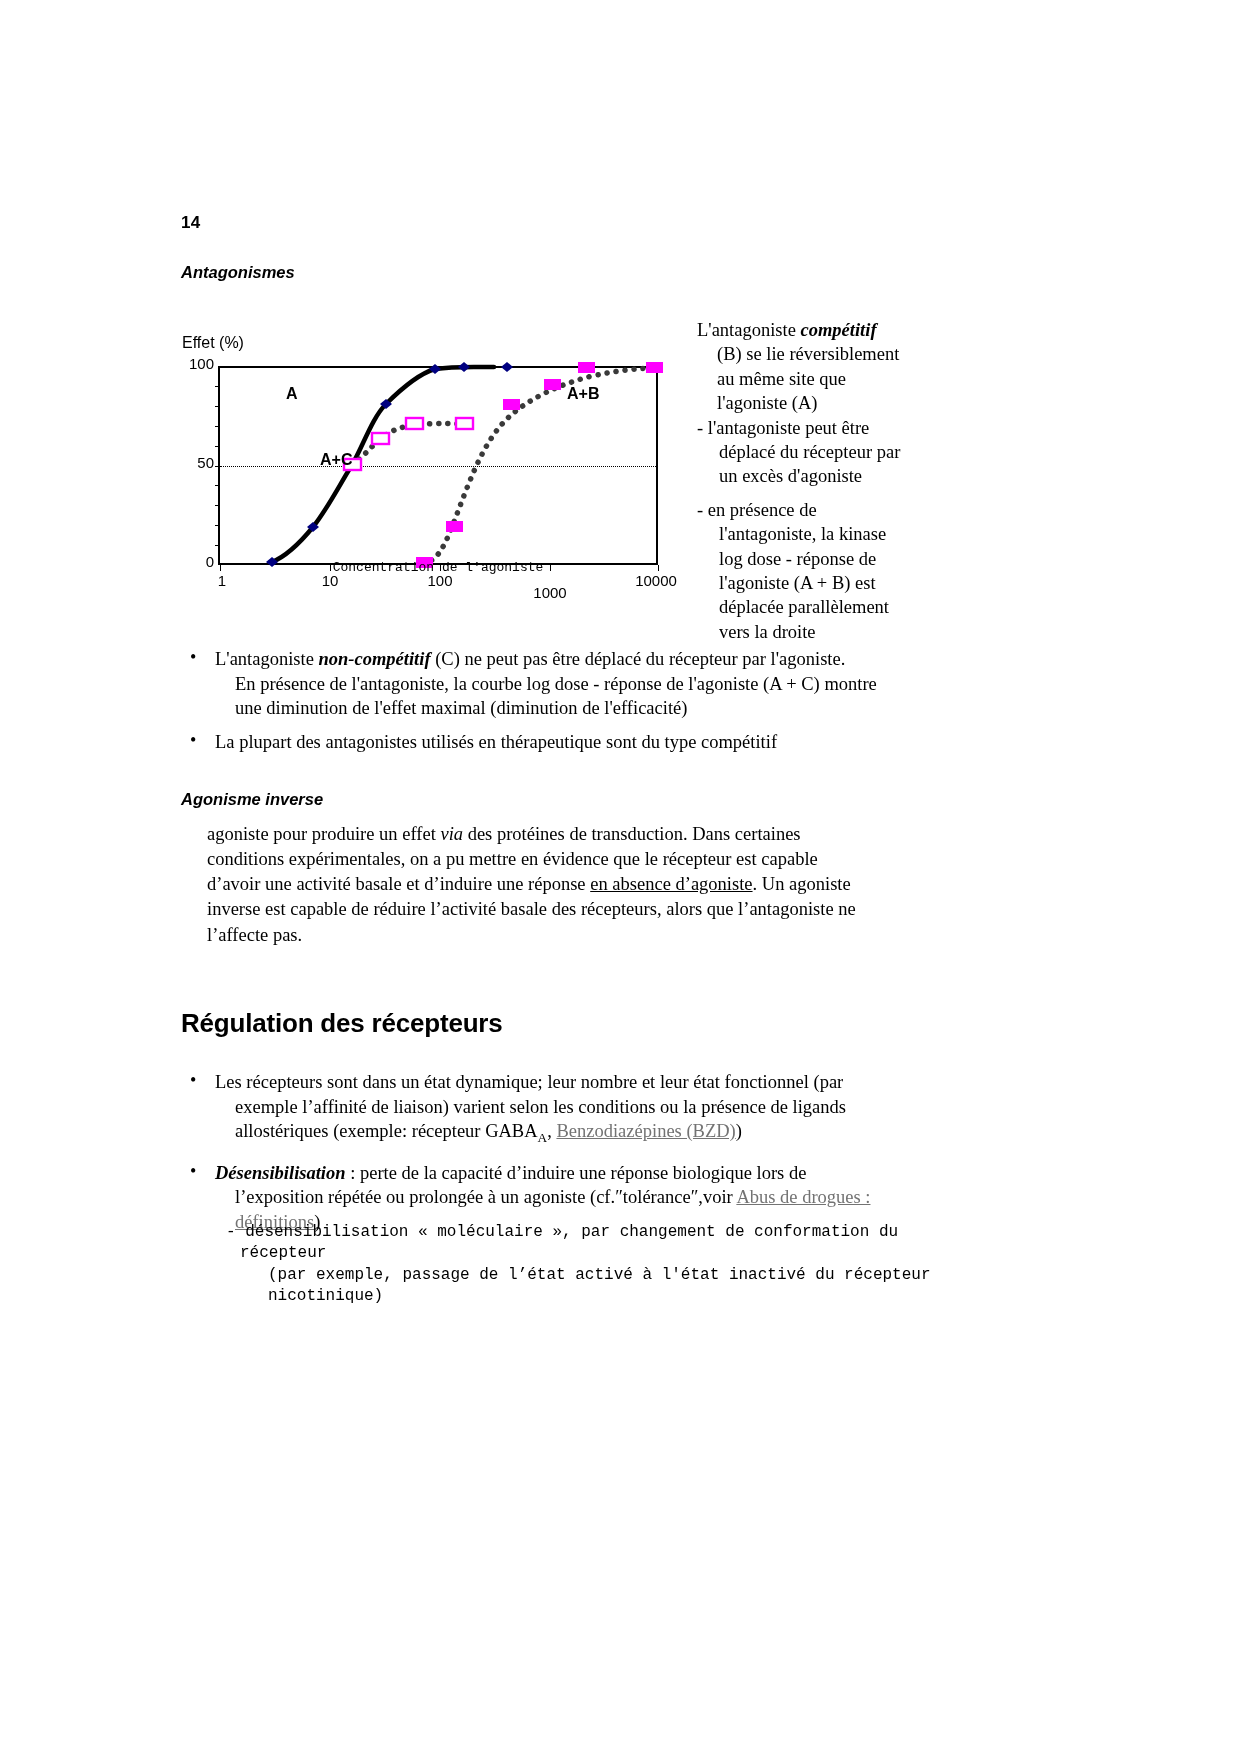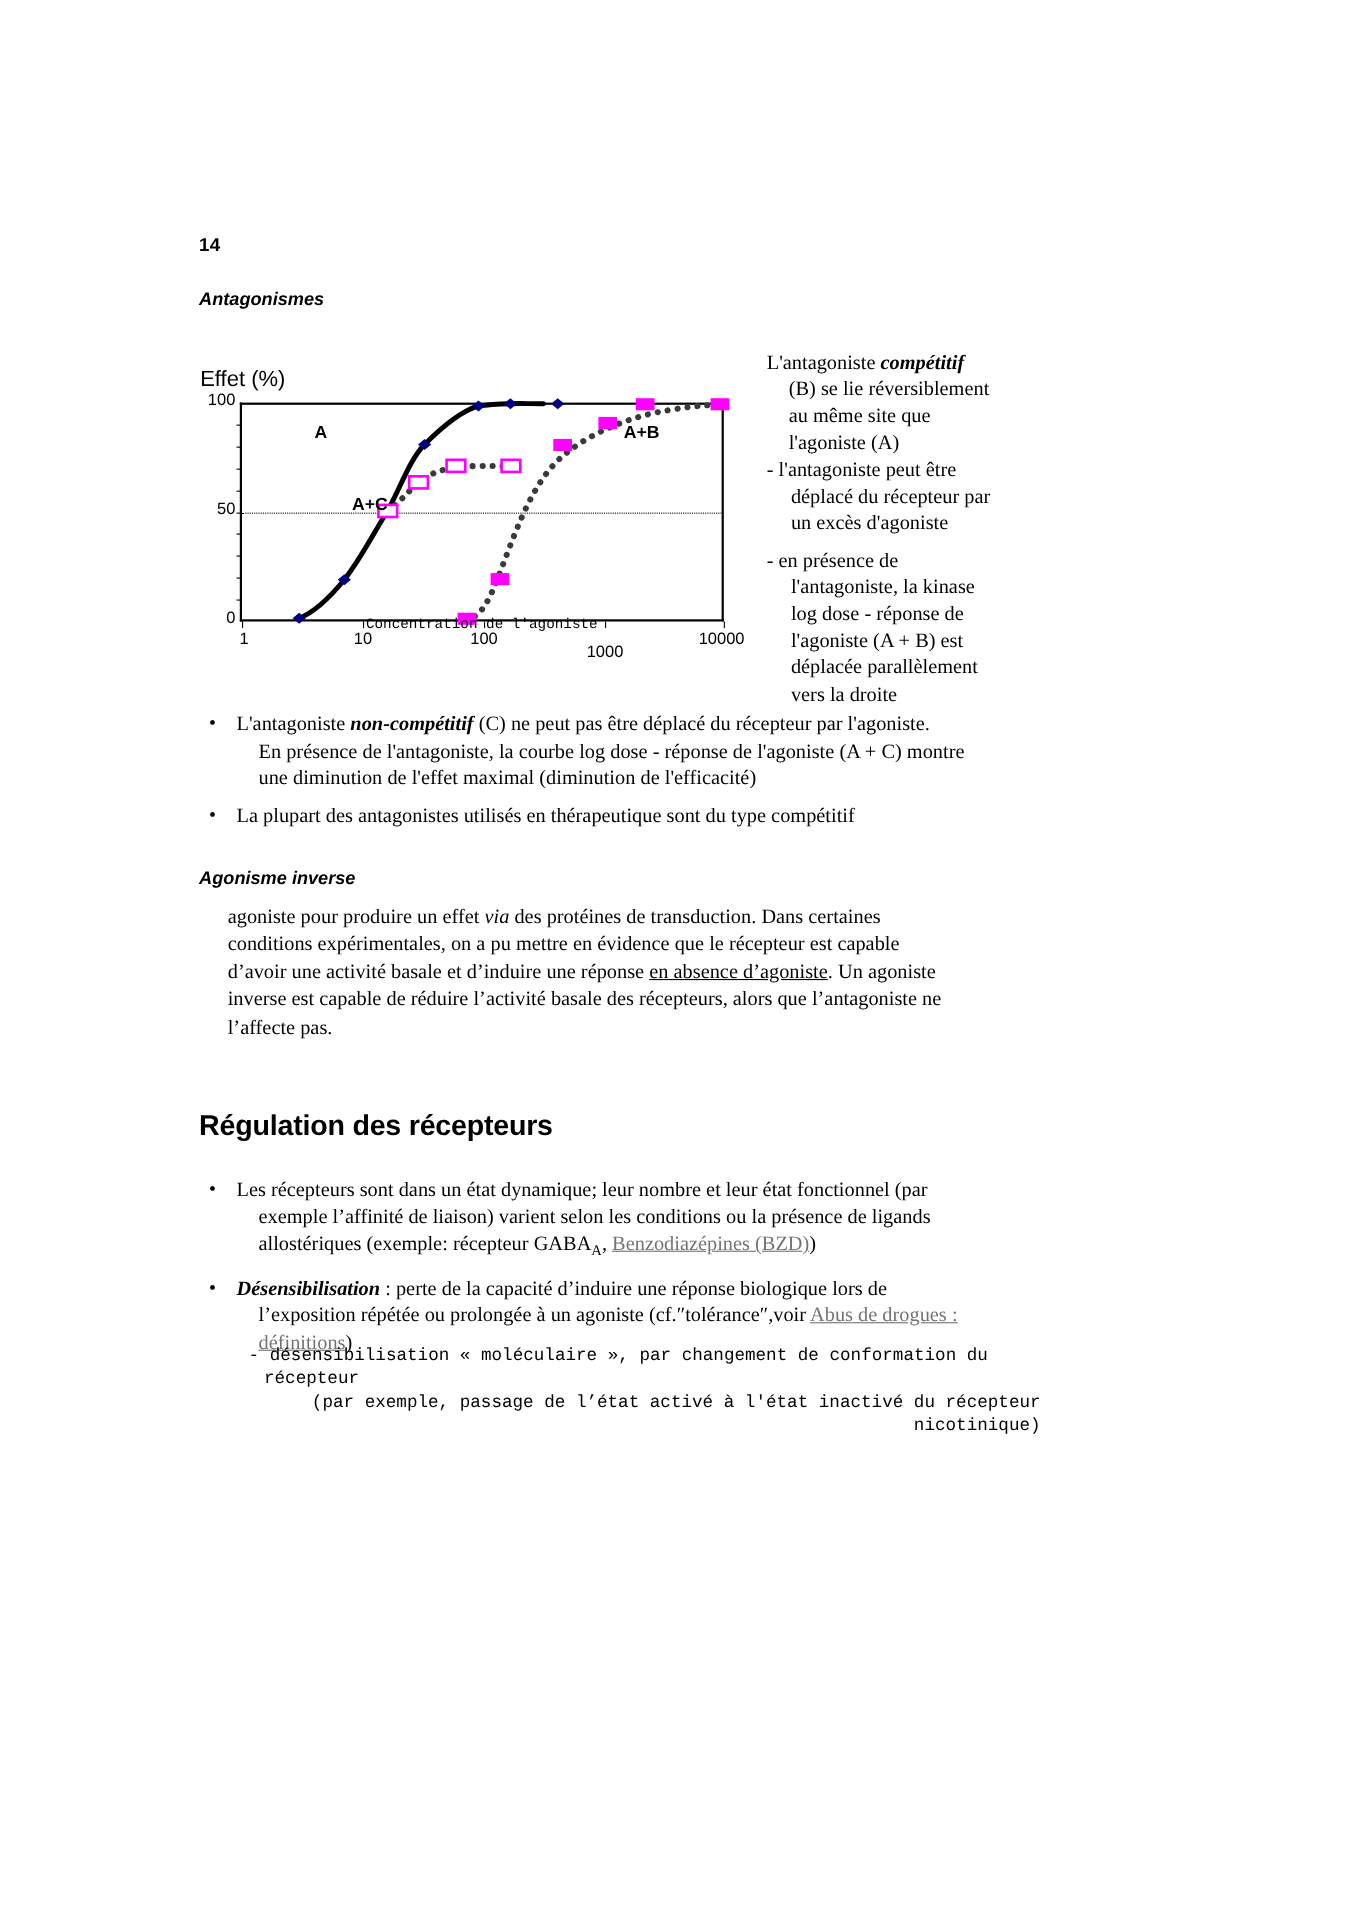--- a/index.html
+++ b/index.html
@@ -24,21 +24,21 @@
   .big-head{
     position:absolute;left:181px;top:1008px;
     font-family:"Liberation Sans", sans-serif;
     font-weight:bold;font-size:26px;letter-spacing:-0.2px;
   }
 
   
   .figure{position:absolute;left:178px;top:332px;width:500px;height:300px;}
   .ylab{
     position:absolute;left:4px;top:2px;
-    font-family:"Liberation Sans", sans-serif;font-size:20px;
+    font-family:"Liberation Sans", sans-serif;font-size:16px;
   }
   .plotbox{
     position:absolute;left:40px;top:34px;width:440px;height:199px;
     border-left:2px solid #000;border-bottom:2px solid #000;
     box-sizing:border-box;
   }
   .topline{position:absolute;left:40px;top:34px;width:440px;height:0;border-top:2px solid #000;}
   .rightline{position:absolute;left:478px;top:34px;width:0;height:199px;border-left:2px solid #000;}
   .ytick{
     position:absolute;right:calc(100% + 6px);
@@ -85,21 +85,21 @@
   }
   .ind{display:block;padding-left:20px;}
   .para{
     position:absolute;left:181px;width:760px;
     font-size:18.5px;line-height:1.36;
   }
   .para .cont{display:block;padding-left:26px;}
   .dash-list{position:absolute;left:226px;width:720px;
     font-family:Liberation Mono, monospace;font-size:16px;line-height:1.33;}
   .dash{position:relative;padding-left:14px;text-indent:-14px;margin-bottom:7px;}
-  .dash .ind2{display:block;padding-left:28px;text-indent:0;text-align:right;}
+  .dash .ind2{display:block;padding-left:28px;text-indent:0;}
   a.link{color:#737373;text-decoration:underline;}
   i{font-style:italic;}
   .bi{font-weight:bold;font-style:italic;}
   sub{font-size:0.72em;}
 </style>
 </head>
 <body>
 
 <div class="page">
 

